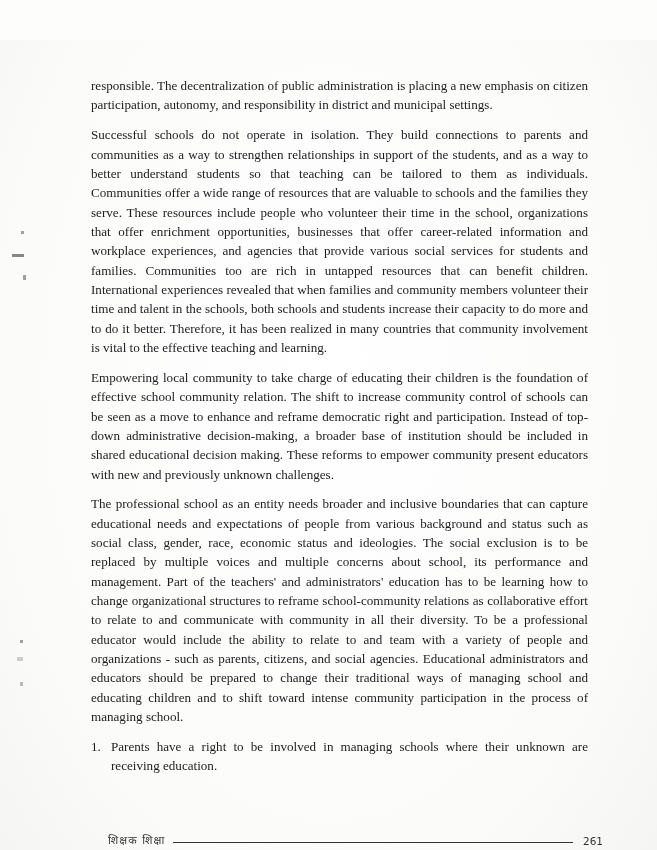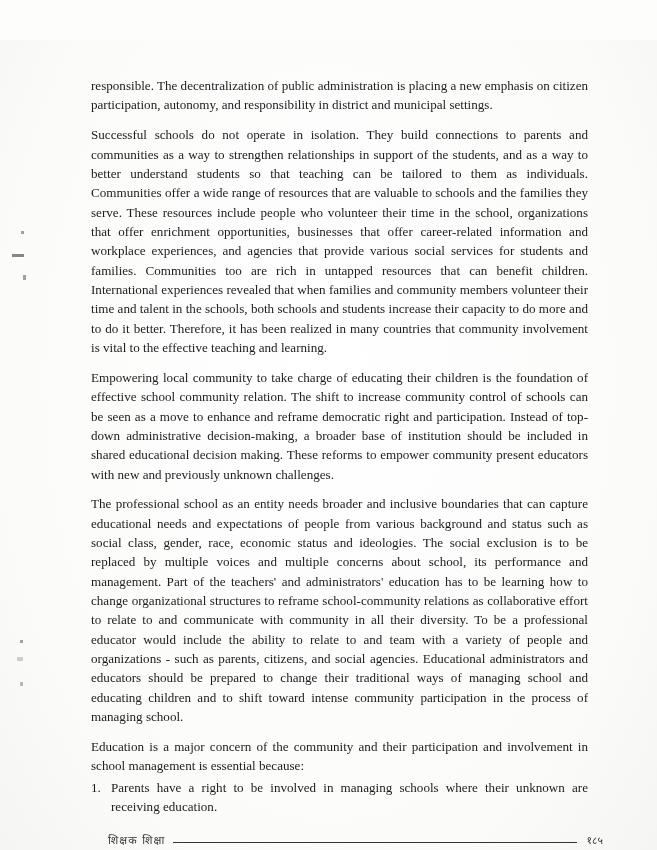--- a/index.html
+++ b/index.html
@@ -43,25 +43,24 @@
   <div class="margin-mark" style="left:23px;top:235px;width:3px;height:5px;"></div>
   <div class="margin-mark" style="left:20px;top:600px;width:3px;height:3px;"></div>
   <div class="margin-mark" style="left:17px;top:617px;width:6px;height:4px;opacity:0.35;"></div>
   <div class="margin-mark" style="left:20px;top:642px;width:3px;height:4px;opacity:0.5;"></div>
 
   <div class="content">
     <p class="para">responsible. The decentralization of public administration is placing a new emphasis on citizen participation, autonomy, and responsibility in district and municipal settings.</p>
     <p class="para">Successful schools do not operate in isolation. They build connections to parents and communities as a way to strengthen relationships in support of the students, and as a way to better understand students so that teaching can be tailored to them as individuals. Communities offer a wide range of resources that are valuable to schools and the families they serve. These resources include people who volunteer their time in the school, organizations that offer enrichment opportunities, businesses that offer career-related information and workplace experiences, and agencies that provide various social services for students and families. Communities too are rich in untapped resources that can benefit children. International experiences revealed that when families and community members volunteer their time and talent in the schools, both schools and students increase their capacity to do more and to do it better. Therefore, it has been realized in many countries that community involvement is vital to the effective teaching and learning.</p>
     <p class="para">Empowering local community to take charge of educating their children is the foundation of effective school community relation. The shift to increase community control of schools can be seen as a move to enhance and reframe democratic right and participation. Instead of top-down administrative decision-making, a broader base of institution  should be included in shared educational decision making. These reforms to empower community present educators with new and previously unknown challenges.</p>
     <p class="para">The professional school as an entity needs broader and inclusive boundaries that can capture educational needs and expectations of people from various background and status such as social class, gender, race, economic status and ideologies. The social exclusion is to be replaced by multiple voices and multiple concerns about school, its performance and management. Part of the teachers' and administrators' education has to be learning how to change organizational structures to reframe school-community relations as collaborative effort to relate to and communicate with community in all their diversity. To be a professional educator would include the ability to relate to and team with a variety of people and organizations - such as parents, citizens, and social agencies. Educational administrators and educators should be prepared to change their traditional ways of managing school and educating children and to shift toward intense community participation in the process of managing school.</p>
-    <p class="para" style="margin-bottom:2px;">Education is a major concern of the community and their participation and involvement in school management is essential because:</p>
     <div class="list-item">
       <span class="list-num">1.</span>
       <span class="list-text">Parents have a right to be involved in managing schools where their unknown are receiving education.</span>
     </div>
   </div>
 
   <div class="footer">
     <span class="footer-title">शिक्षक शिक्षा</span>
     <span class="footer-rule"></span>
-    <span class="footer-page">१८५</span>
+    <span class="footer-page">261</span>
   </div>
 </div>
 
 </body></html>

